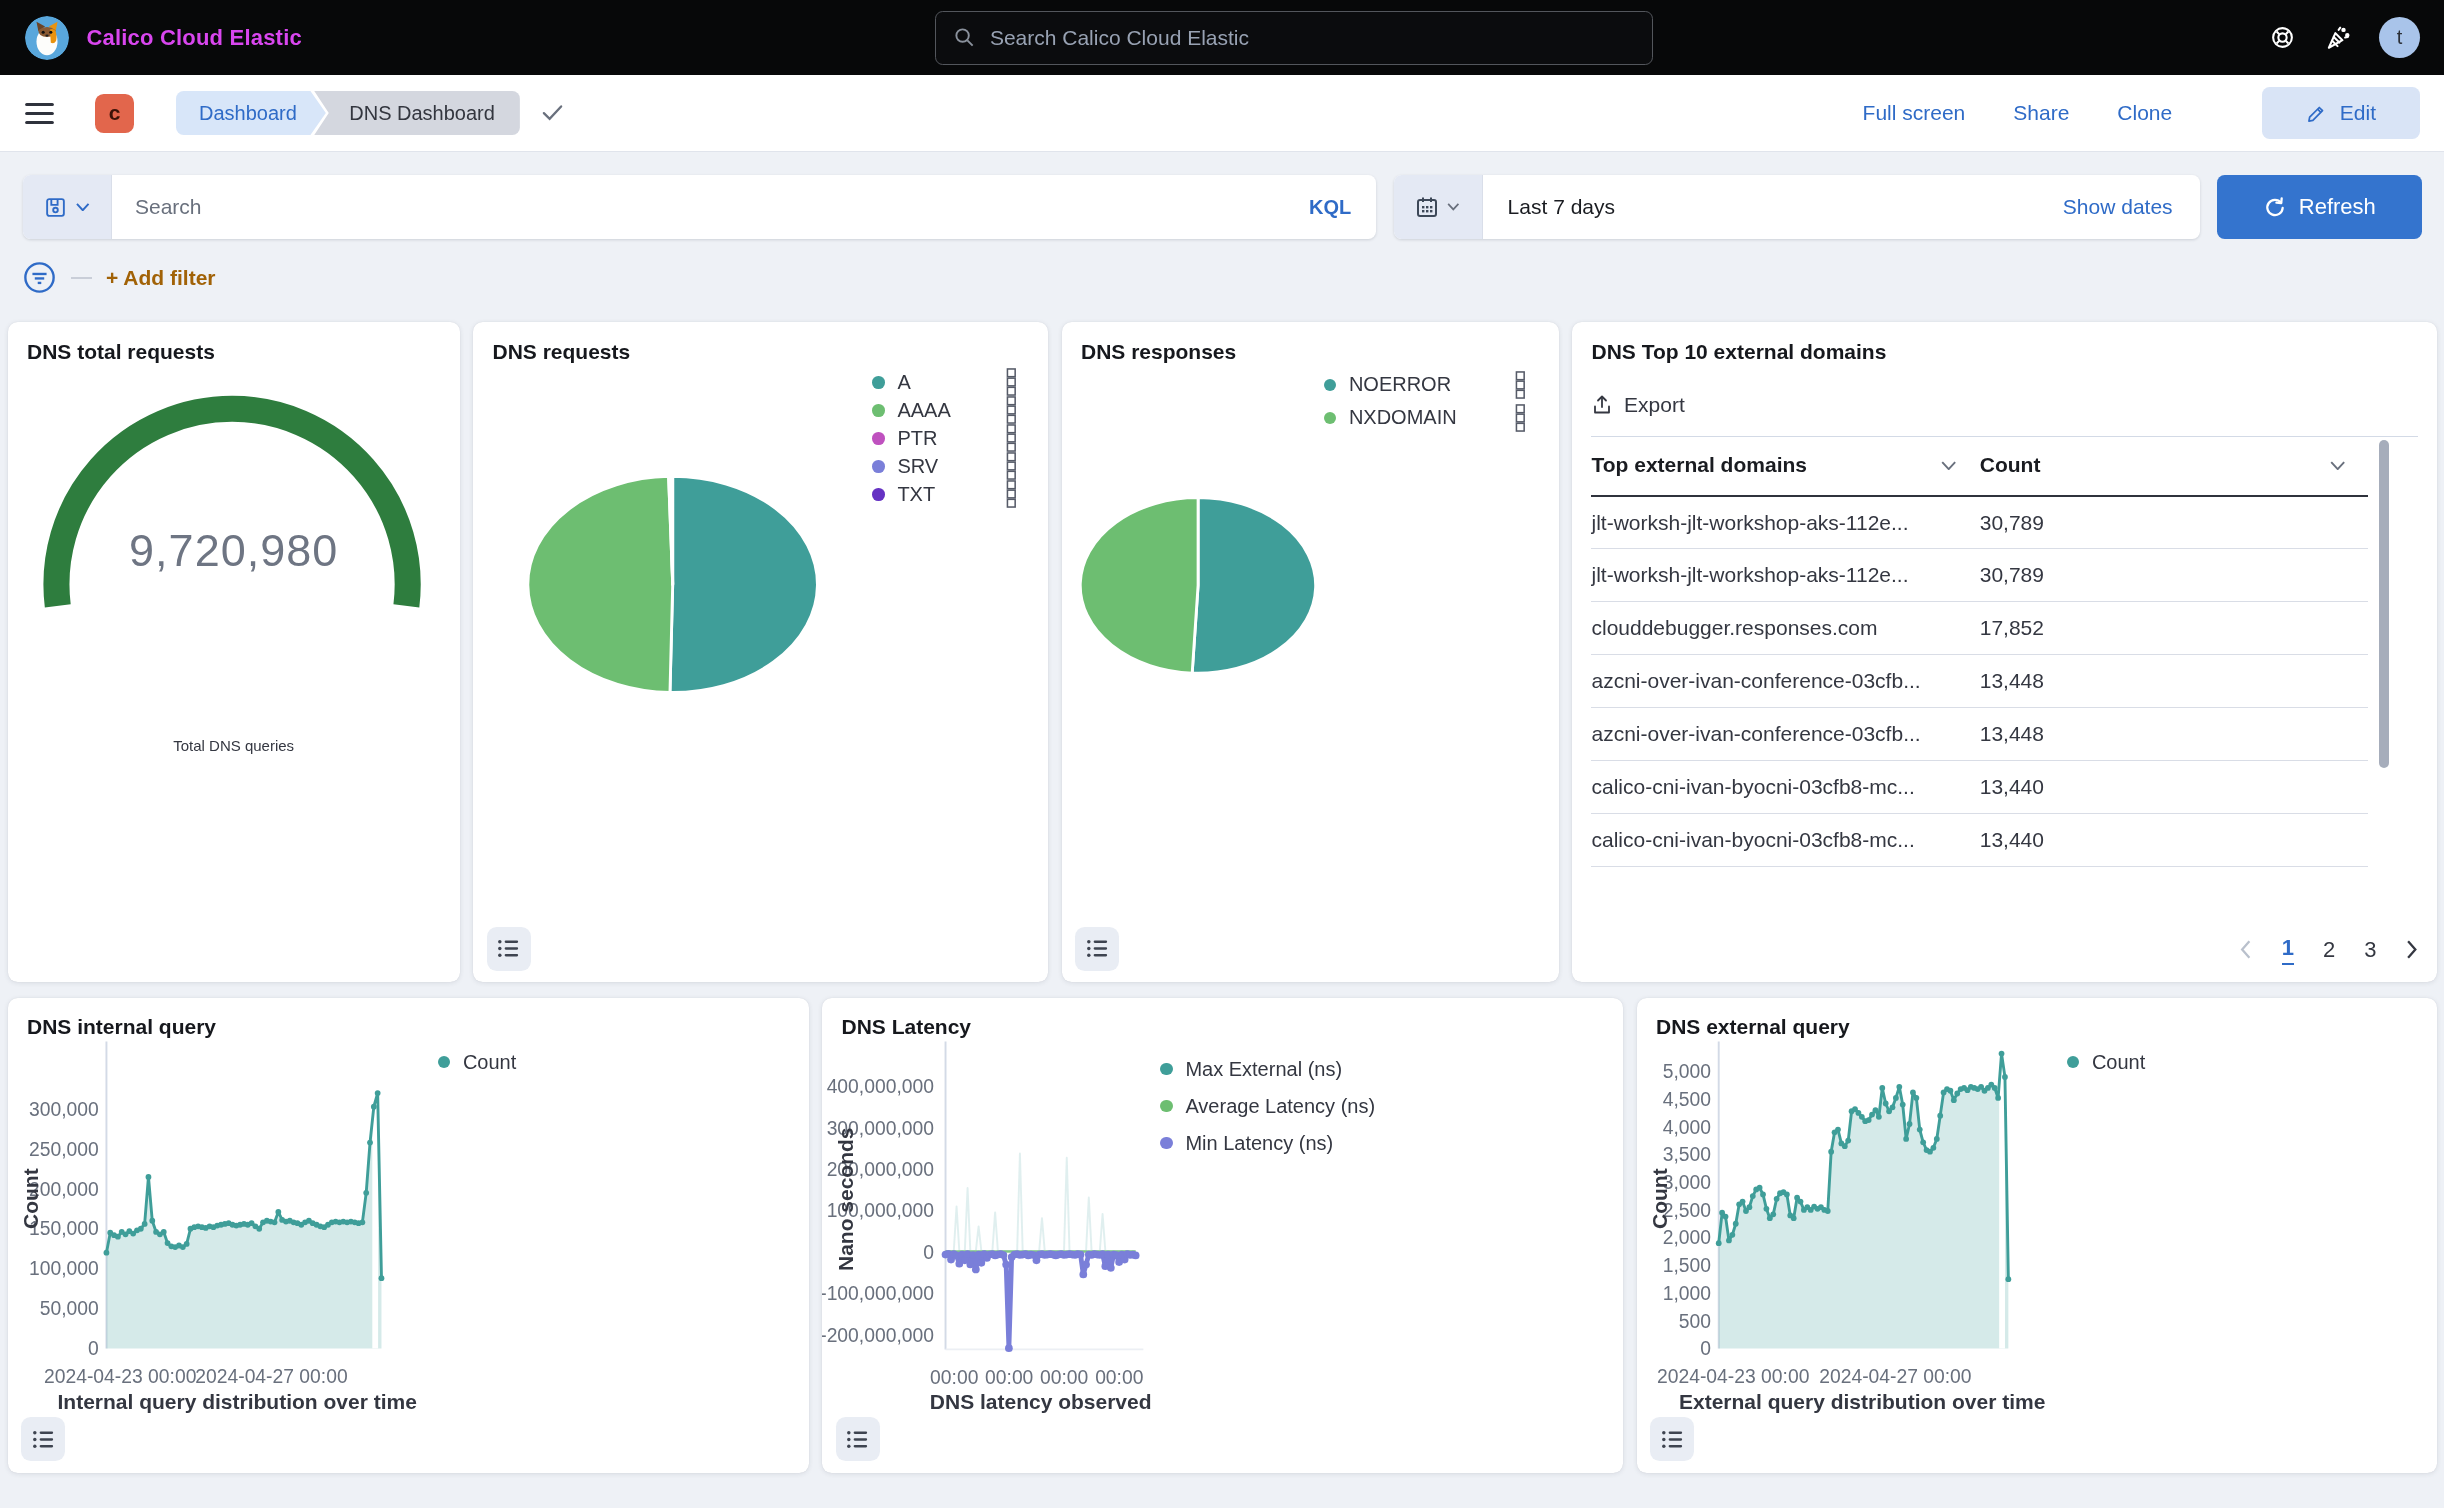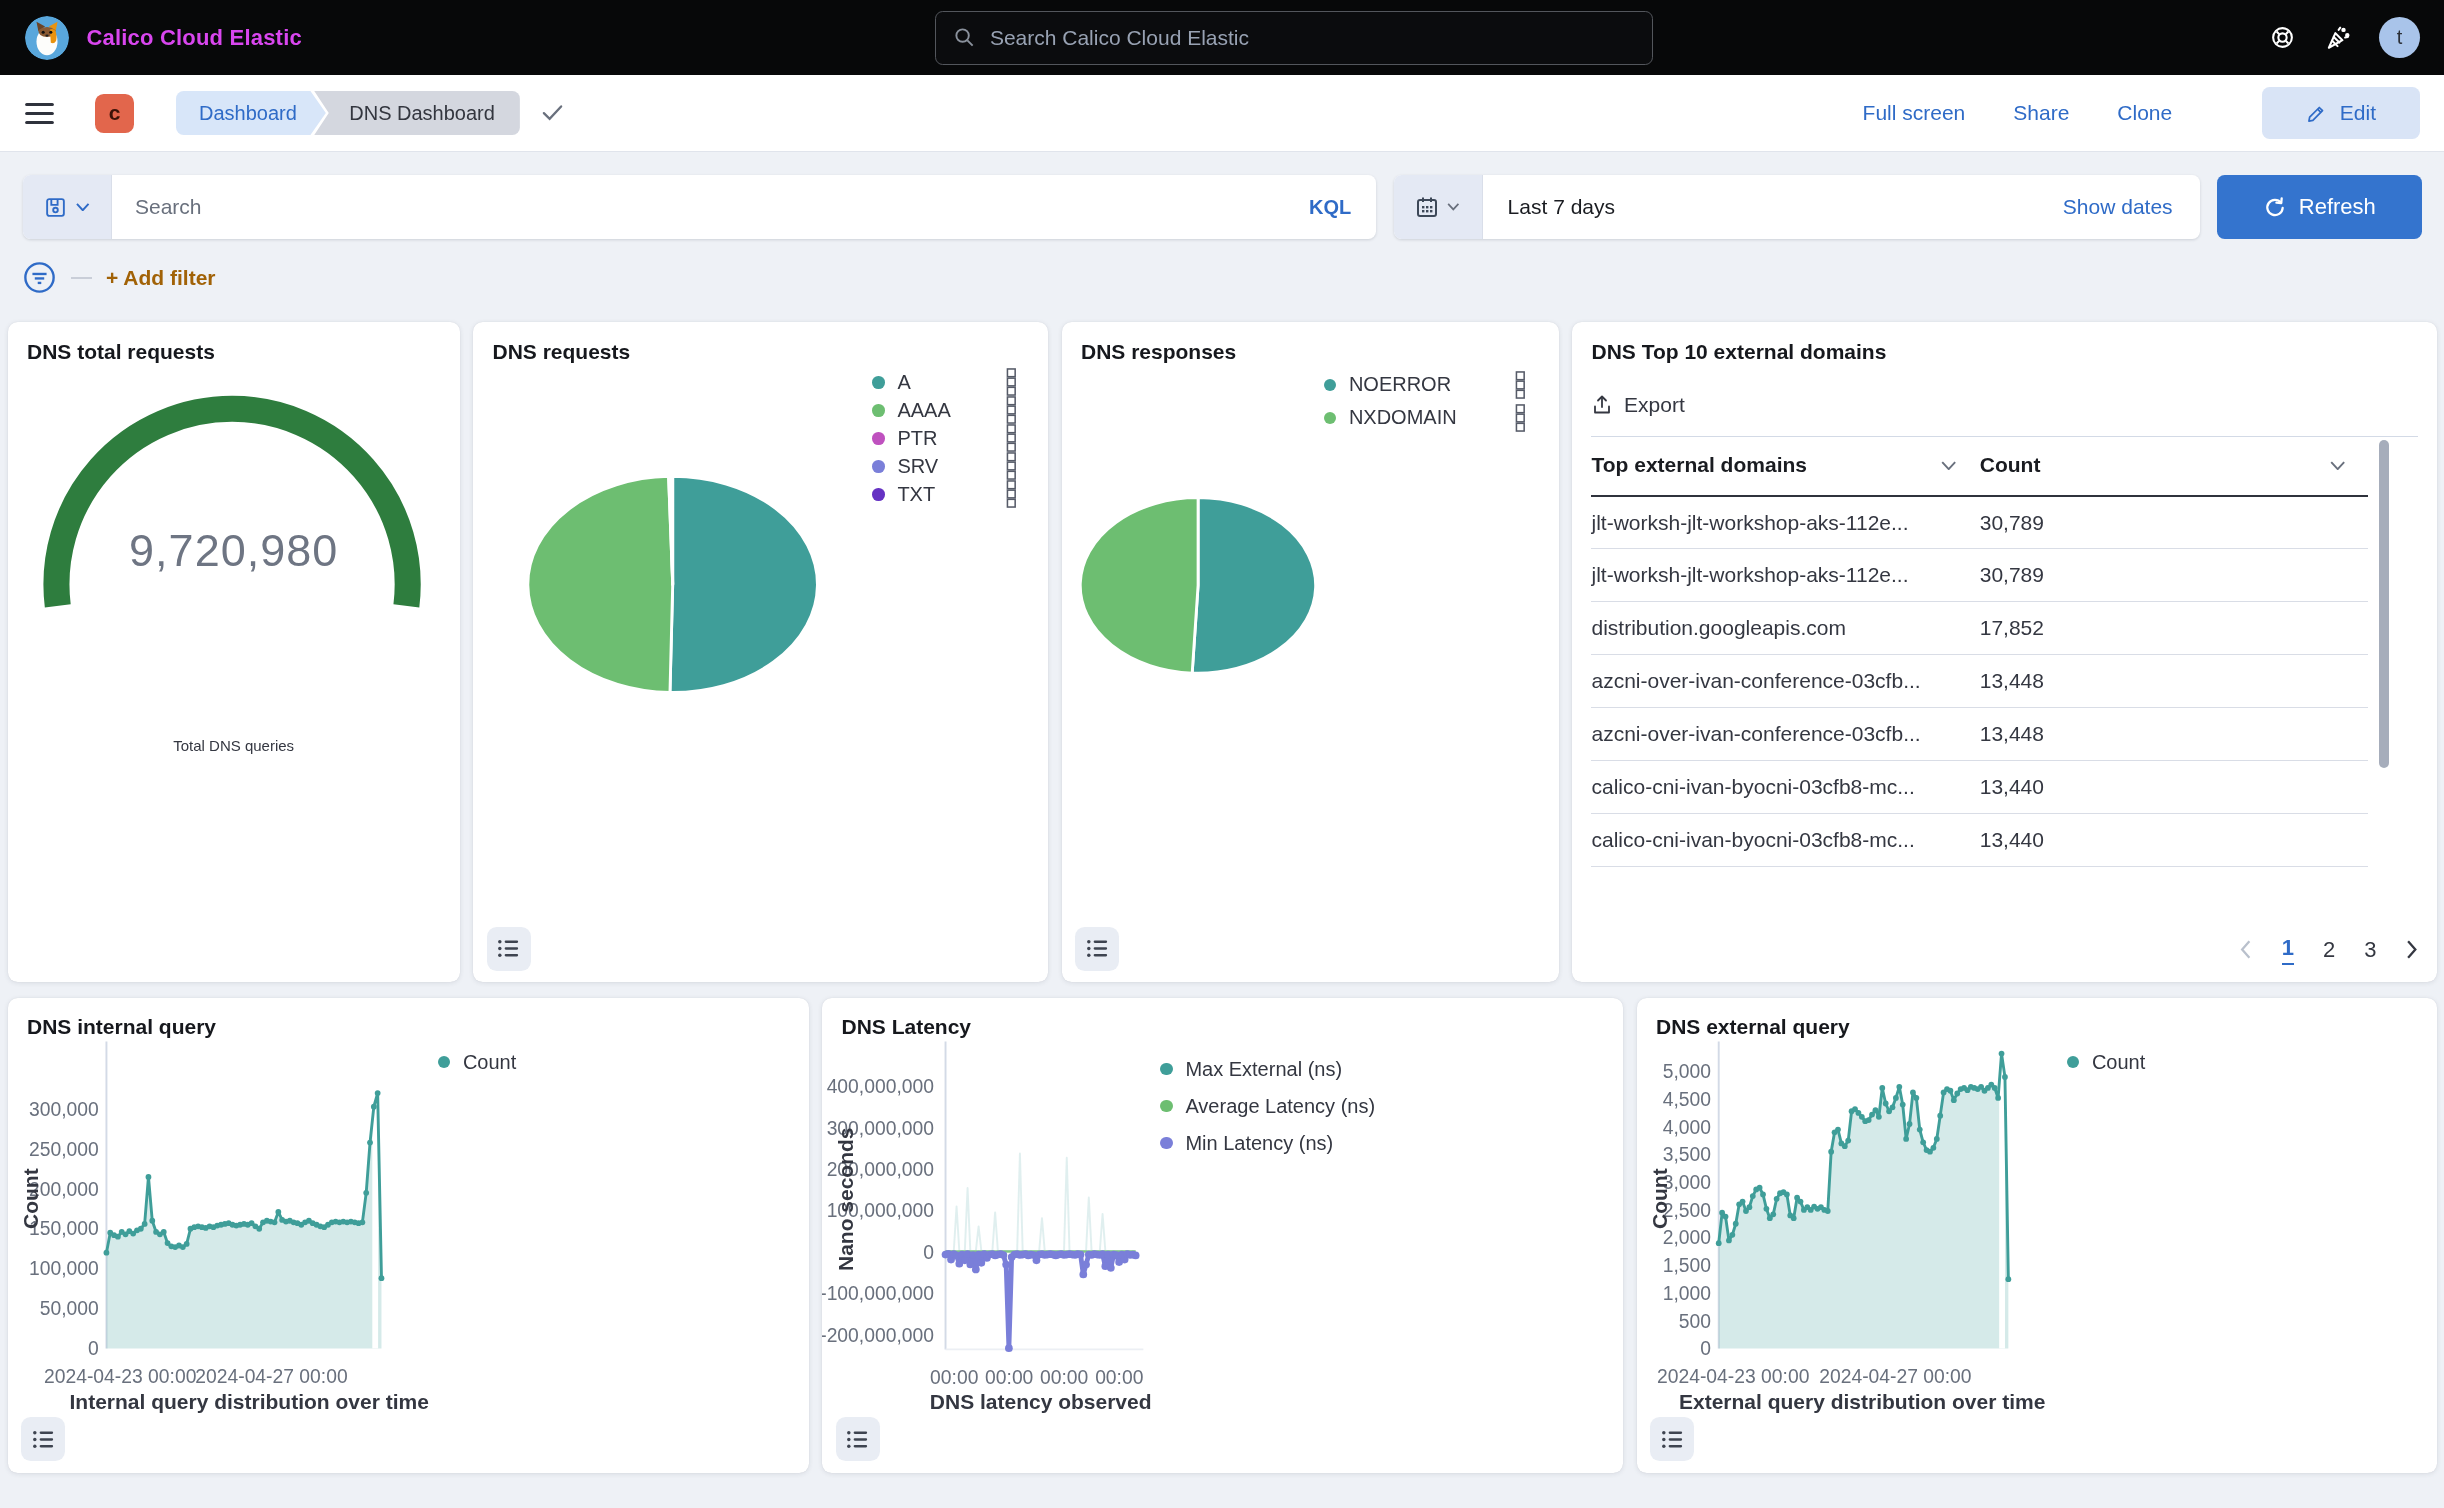--- a/index.html
+++ b/index.html
@@ -83,21 +83,21 @@
   .llab { margin-left:12.6px; font-size:20px; color:#343741; white-space:nowrap; }
   .lmore { margin-left:auto; display:flex; cursor:pointer; }
 
   .list-btn { position:absolute; left:13.5px; bottom:11.6px; width:44px; height:44px; border-radius:9.7px;
     background:#e9edf4; border:none; display:flex; align-items:center; justify-content:center; cursor:pointer; }
 
   
   .ylab { position:absolute; left:11.6px; top:90px; height:222px; display:flex; align-items:center; justify-content:center;
     writing-mode:vertical-rl; transform:rotate(180deg); font-weight:bold; font-size:21px; color:#343741; }
   .xtitle { position:absolute; top:392px; text-align:center; font-weight:bold; font-size:21px; color:#343741; }
-  .xt-internal { left:58px; width:367px; } .xt-latency { left:35px; width:367px; } .xt-external { left:42px; width:367px; }
+  .xt-internal { left:46px; width:367px; } .xt-latency { left:35px; width:367px; } .xt-external { left:42px; width:367px; }
 
   
   .export-btn { margin-top:29px; display:flex; align-items:center; gap:10.6px; font-size:21px; color:#343741;
     background:none; border:none; cursor:pointer; font-family:inherit; }
   .tbl-sep { margin:19.3px 0 0; border-top:1px solid #d3dae6; }
   .dtable { width:calc(100% - 50px); border-collapse:collapse; }
   .dtable th { text-align:left; font-size:21px; font-weight:bold; color:#1a1c21; padding:16.4px 0 17.4px;
     border-bottom:2.9px solid #2f323c; cursor:pointer; }
   .dtable th .thwrap { display:flex; align-items:center; justify-content:space-between; padding-right:23px; }
   .dtable td { font-size:21px; color:#343741; padding:13.5px 0; height:53px; border-bottom:1px solid #d9dde6; }
@@ -406,21 +406,21 @@
         <tbody>
             <tr>
               <td>jlt-worksh-jlt-workshop-aks-112e...</td>
               <td>30,789</td>
             </tr>
             <tr>
               <td>jlt-worksh-jlt-workshop-aks-112e...</td>
               <td>30,789</td>
             </tr>
             <tr>
-              <td>distribution.googleapis.com</td>
+              <td>clouddebugger.responses.com</td>
               <td>17,852</td>
             </tr>
             <tr>
               <td>azcni-over-ivan-conference-03cfb...</td>
               <td>13,448</td>
             </tr>
             <tr>
               <td>azcni-over-ivan-conference-03cfb...</td>
               <td>13,448</td>
             </tr>

